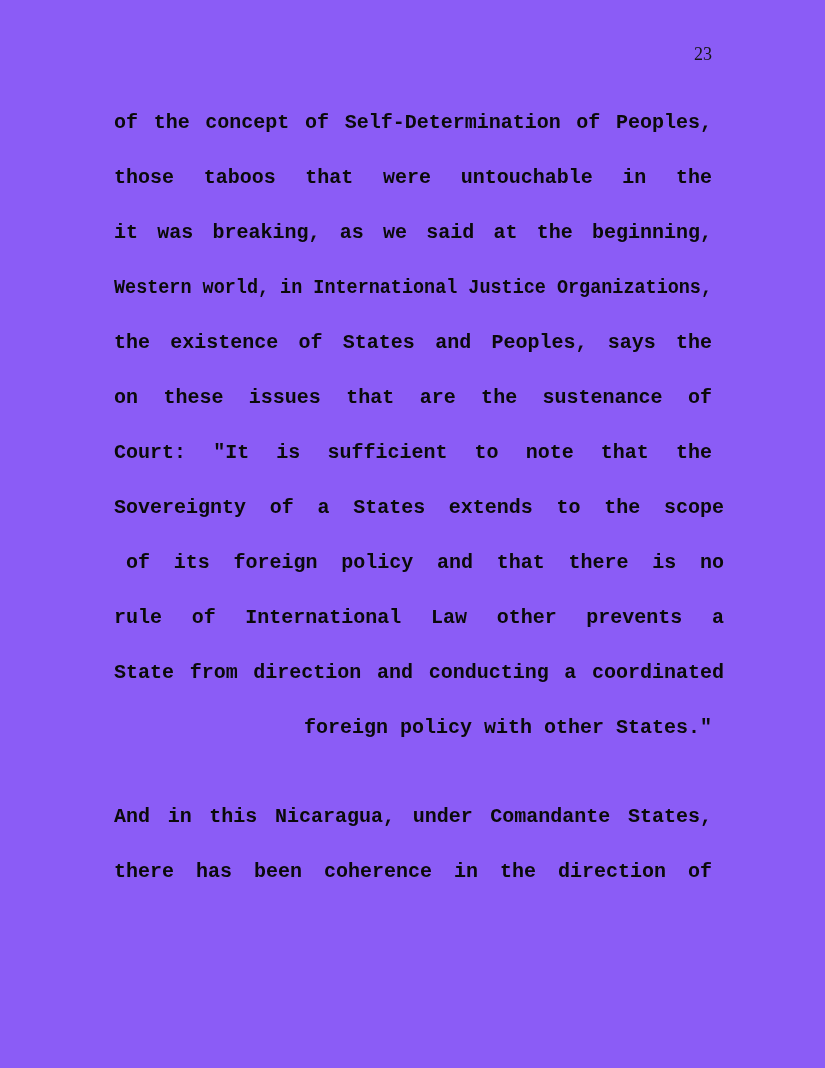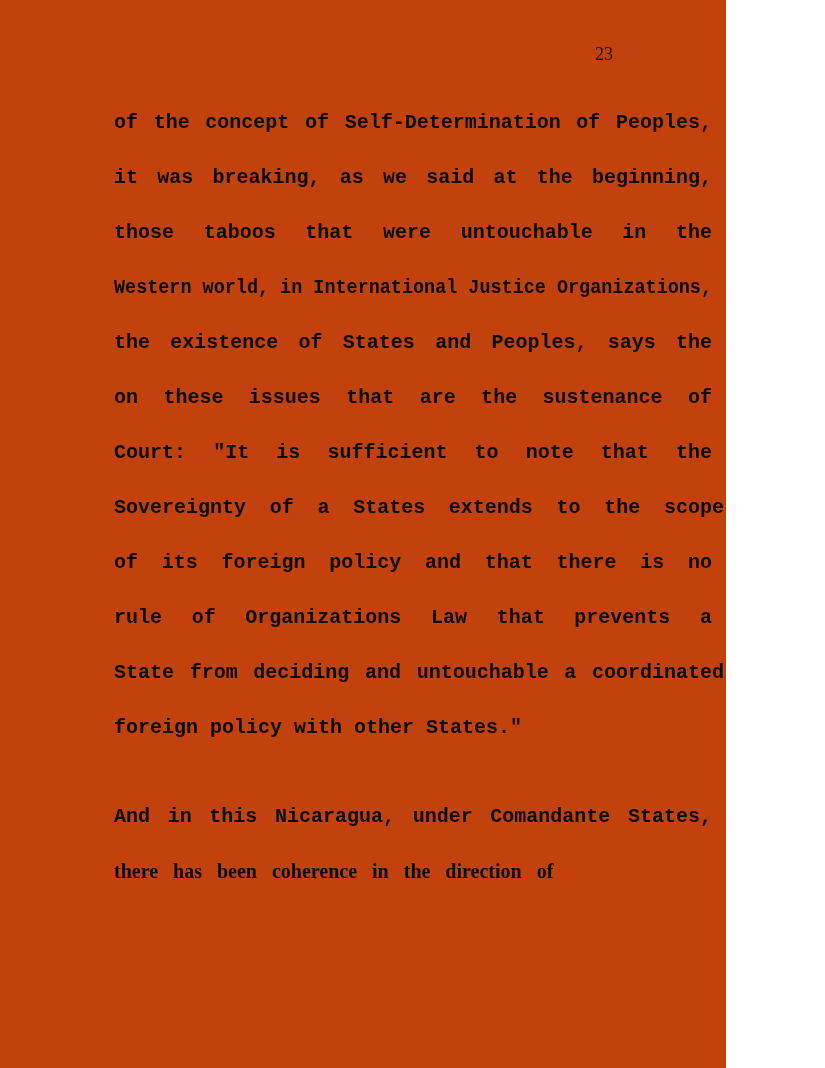--- a/index.html
+++ b/index.html
@@ -2,23 +2,23 @@
 <html><head>
 <meta charset="utf-8">
 <style>
   html, body {
     margin: 0;
     padding: 0;
     background: #ffffff;
   }
   .page {
     position: relative;
-    width: 726px;
+    width: 825px;
     height: 1068px;
-    background: #c2410c;
+    background: #8b5cf6;
     overflow: hidden;
     color: #0a0a0a;
   }
   .page-number {
     position: absolute;
     top: 44px;
     right: 113px;
     font-family: "Liberation Serif", "DejaVu Serif", serif;
     font-size: 18px;
     color: #151515;
@@ -28,50 +28,50 @@
     position: absolute;
     top: 95px;
     left: 114px;
     width: 598px;
     font-family: "Liberation Mono", "DejaVu Sans Mono", monospace;
     font-weight: bold;
     font-size: 20px;
     line-height: 55px;
     color: #0a0a0a;
   }
-  .paragraph { margin: 0 0 34px 0; }
+  .paragraph { margin: 0 0 34px 0; text-align: right; }
   .paragraph:last-child { margin-bottom: 0; }
   .line {
     height: 55px;
     overflow: visible;
     white-space: nowrap;
   }
   .line-text {
     white-space: pre;
     display: inline-block;
   }
 </style>
 </head>
 <body>
 
 <div class="page">
   <div class="page-number">23</div>
   <div class="body-text">
       <div class="paragraph">
         <div class="line"><span class="line-text" style="word-spacing: 3.65104px;">of the concept of Self-Determination of Peoples,</span></div>
+        <div class="line"><span class="line-text" style="word-spacing: 17.651px;">those taboos that were untouchable in the</span></div>
         <div class="line"><span class="line-text" style="word-spacing: 7.23828px;">it was breaking, as we said at the beginning,</span></div>
-        <div class="line"><span class="line-text" style="word-spacing: 17.651px;">those taboos that were untouchable in the</span></div>
         <div class="line"><span class="line-text" style="transform-origin: left center; transform: scaleX(0.922684);">Western world, in International Justice Organizations,</span></div>
         <div class="line"><span class="line-text" style="word-spacing: 8.27232px;">the existence of States and Peoples, says the</span></div>
         <div class="line"><span class="line-text" style="word-spacing: 13.4152px;">on these issues that are the sustenance of</span></div>
         <div class="line"><span class="line-text" style="word-spacing: 15.1295px;">Court: "It is sufficient to note that the</span></div>
         <div class="line"><span class="line-text" style="word-spacing: 11.7009px;">Sovereignty of a States extends to the scope</span></div>
-        <div class="line"><span class="line-text" style="word-spacing: 11.7383px;">of its foreign policy and that there is no</span></div>
-        <div class="line"><span class="line-text" style="word-spacing: 17.651px;">rule of Organizations Law that prevents a</span></div>
-        <div class="line"><span class="line-text" style="word-spacing: 3.65104px;">State from deciding and untouchable a coordinated</span></div>
+        <div class="line"><span class="line-text" style="word-spacing: 11.7383px; margin-left: 12px;">of its foreign policy and that there is no</span></div>
+        <div class="line"><span class="line-text" style="word-spacing: 17.651px;">rule of International Law other prevents a</span></div>
+        <div class="line"><span class="line-text" style="word-spacing: 3.65104px;">State from direction and conducting a coordinated</span></div>
         <div class="line"><span class="line-text">foreign policy with other States."</span></div>
       </div>
       <div class="paragraph">
         <div class="line"><span class="line-text" style="word-spacing: 5.65104px;">And in this Nicaragua, under Comandante States,</span></div>
-        <div class="line"><span class="line-text" style="word-spacing: 9.98661px; font-family: Liberation Serif, serif;">there has been coherence in the direction of</span></div>
+        <div class="line"><span class="line-text" style="word-spacing: 9.98661px;">there has been coherence in the direction of</span></div>
       </div>
     </div>
 </div>
 
 </body></html>

